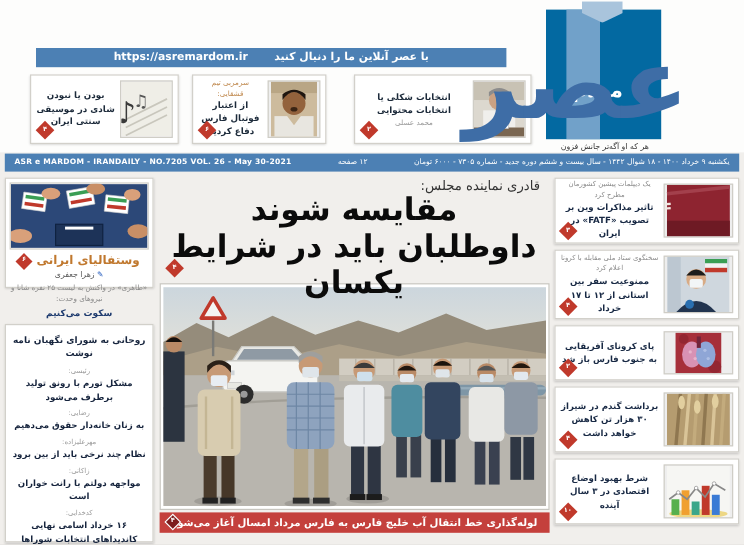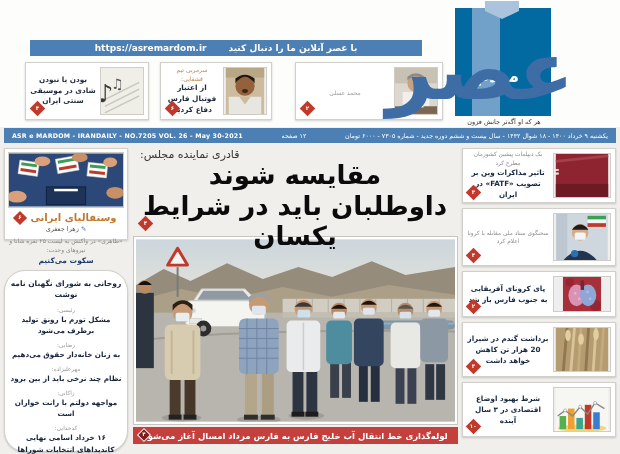--- a/index.html
+++ b/index.html
@@ -41,21 +41,21 @@
   .kicker-sm{font-size:6px;color:#c08a50;text-align:center;line-height:1.4;}
   .tbox-title{font-size:7.3px;font-weight:bold;color:#1c2a3a;text-align:center;line-height:1.5;}
   .tbox-byline{font-size:6px;color:#999;text-align:center;margin-top:2px;}
 
   
   .dateline{position:absolute;left:4px;top:128px;width:612px;height:15px;background:#4c80b4;color:#fff;
             display:flex;align-items:center;justify-content:space-between;padding:0 8px;font-size:6.3px;}
   .dateline .latin{direction:ltr;font-weight:bold;letter-spacing:.2px;}
 
   
-  .lead-kicker{position:absolute;left:140px;top:148px;width:310px;text-align:left;font-size:11px;color:#333;z-index:1;}
+  .lead-kicker{position:absolute;left:140px;top:148px;width:310px;text-align:right;font-size:11px;color:#333;z-index:1;}
   .headline{position:absolute;left:136px;top:160px;width:318px;text-align:center;font-weight:bold;font-size:26px;
             line-height:1.18;color:#0b0b0b;z-index:1;}
   .lead-dia{position:absolute;left:140px;top:218px;z-index:2;}
   .photo-frame{position:absolute;left:133px;top:236px;width:325px;height:189px;background:#fff;border:1px solid #c7c5bf;padding:2px;}
   .photo-frame svg{display:block;width:100%;height:100%;}
   .caption{position:absolute;left:133px;top:427px;width:325px;height:17px;background:#c4403c;color:#fff;
            font-size:8.5px;font-weight:bold;display:flex;align-items:center;justify-content:center;}
   .caption .diamond{position:absolute;left:6px;top:3px;background:#7e1d1d;border:1px solid #fff;width:10px;height:10px;}
 
   
@@ -73,21 +73,21 @@
   .feature{left:4px;top:148px;width:124px;height:92px;padding:3px;}
   .fimg{width:100%;height:56px;border:1px solid #cfcdc6;overflow:hidden;}
   .fimg svg{display:block;width:100%;height:100%;}
   .ftitle-row{display:flex;align-items:center;justify-content:center;gap:5px;margin-top:4px;}
   .ftitle{font-size:10px;font-weight:bold;color:#c0782e;}
   .fbyline{font-size:6.5px;color:#555;text-align:center;margin-top:2px;}
   .fbyline .pen{color:#3a6cc4;}
   .fnote{font-size:6px;color:#8a8a8a;text-align:center;line-height:1.55;margin-top:3px;}
   .fbold{font-size:7.5px;font-weight:bold;color:#1d3a6e;text-align:center;margin-top:1px;}
 
-  .listbox{left:4px;top:270px;width:124px;height:182px;padding:7px 4px 4px;border-radius:21px;}
+  .listbox{left:4px;top:270px;width:124px;height:182px;padding:7px 4px 4px;}
   .lheader{font-size:7.5px;font-weight:bold;color:#16243d;text-align:center;line-height:1.5;}
   .lkicker{font-size:5.8px;color:#999;text-align:center;margin-top:6px;}
   .ltitle{font-size:7.2px;font-weight:bold;color:#16243d;text-align:center;line-height:1.55;margin-top:1px;}
 </style>
 </head>
 <body>
 
 <div id="page">
   <div class="header-white"></div>
 
@@ -153,20 +153,21 @@
           <rect width="44" height="48" fill="#dcd8cf"></rect>
           <rect width="44" height="16" fill="#c8c2b4"></rect>
           <circle cx="22" cy="16" r="9" fill="#c9a183"></circle>
           <path d="M13 13 Q22 4 31 13 L31 9 Q22 2 13 9 Z" fill="#8c8c8c"></path>
           <rect x="8" y="25" width="28" height="15" fill="#f0efec"></rect>
           <rect x="0" y="40" width="44" height="8" fill="#7a6651"></rect>
           <rect x="16" y="37" width="14" height="4" fill="#fff" stroke="#bbb" stroke-width=".5"></rect>
         </svg>
       </div>
       <div class="tbox-txt">
+        <div class="tbox-title">انتخابات شکلی یا انتخابات محتوایی</div>
         <div class="tbox-byline">محمد عسلی</div>
       </div>
     </div>
     <span class="diamond abs-dia">
         <span>۲</span>
       </span>
   </div>
 
   <div class="dateline">
     <span>یکشنبه ۹ خرداد ۱۴۰۰ - ۱۸ شوال ۱۴۴۲ - سال بیست و ششم دوره جدید - شماره ۷۳۰۵ - ۶۰۰۰ تومان</span>
@@ -313,20 +314,21 @@
           <rect x="34" y="10" width="20" height="4" fill="#c0392b"></rect>
           <circle cx="26" cy="20" r="9" fill="#d8ab85"></circle>
           <path d="M17 17 Q26 6 35 17 Z" fill="#1c1c1c"></path>
           <rect x="20" y="20" width="12" height="8" rx="2" fill="#f2f5f7"></rect>
           <path d="M8 50 Q26 30 44 50 Z" fill="#22344f"></path>
           <circle cx="20" cy="43" r="4" fill="#2a6fb0"></circle>
         </svg>
       </div>
       <div class="rtxt">
         <div class="rkicker">سخنگوی ستاد ملی مقابله با کرونا اعلام کرد</div>
+        <div class="rtitle">ممنوعیت سفر بین استانی از ۱۲ تا ۱۷ خرداد</div>
       </div>
       <span class="diamond">
           <span>۴</span>
         </span>
     </div>
 
     <div class="rcard" style="height:46px">
       <div class="rimg">
         <svg viewBox="0 0 56 50">
           <rect width="56" height="50" fill="#a62f3a"></rect>
@@ -358,21 +360,21 @@
           <path d="M24 46 L27 0" stroke="#c3ab7d" stroke-width="3"></path>
           <path d="M32 46 L35 0" stroke="#8f7750" stroke-width="3"></path>
           <path d="M40 46 L43 0" stroke="#d9c498" stroke-width="3"></path>
           <path d="M48 46 L51 0" stroke="#c3ab7d" stroke-width="3"></path>
           <ellipse cx="13" cy="8" rx="3" ry="6" fill="#e2cf9f"></ellipse>
           <ellipse cx="27" cy="12" rx="3" ry="6" fill="#e2cf9f"></ellipse>
           <ellipse cx="43" cy="7" rx="3" ry="6" fill="#e2cf9f"></ellipse>
         </svg>
       </div>
       <div class="rtxt">
-        <div class="rtitle">برداشت گندم در شیراز 20 هزار تن کاهش خواهد داشت</div>
+        <div class="rtitle">برداشت گندم در شیراز ۳۰ هزار تن کاهش خواهد داشت</div>
       </div>
       <span class="diamond">
           <span>۴</span>
         </span>
     </div>
 
     <div class="rcard" style="height:55px">
       <div class="rimg">
         <svg viewBox="0 0 56 46">
           <rect width="56" height="46" fill="#f6f6f3"></rect>

